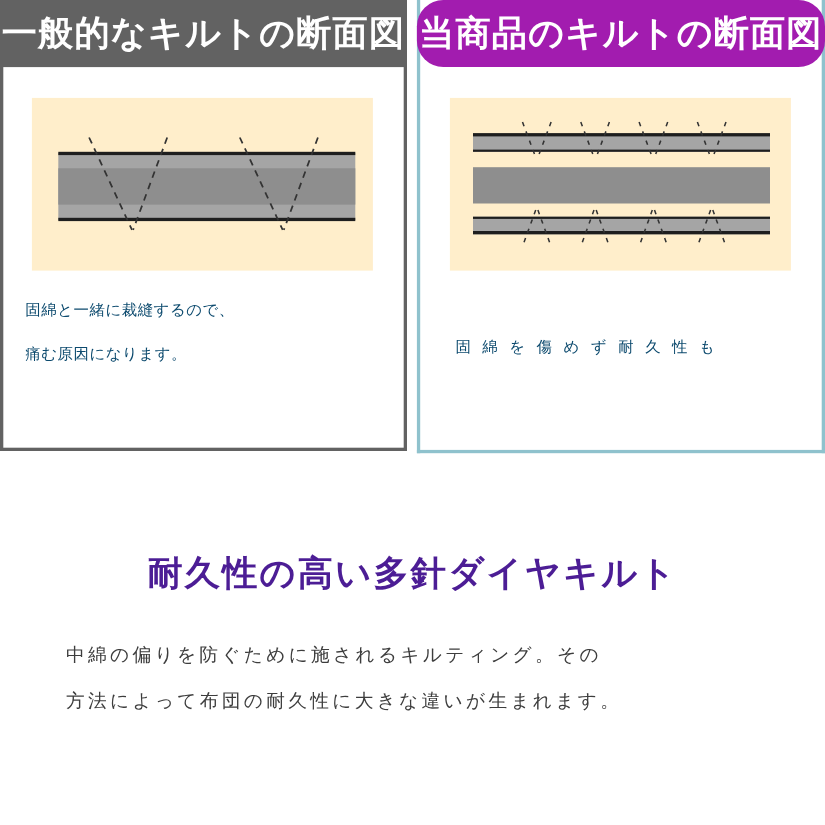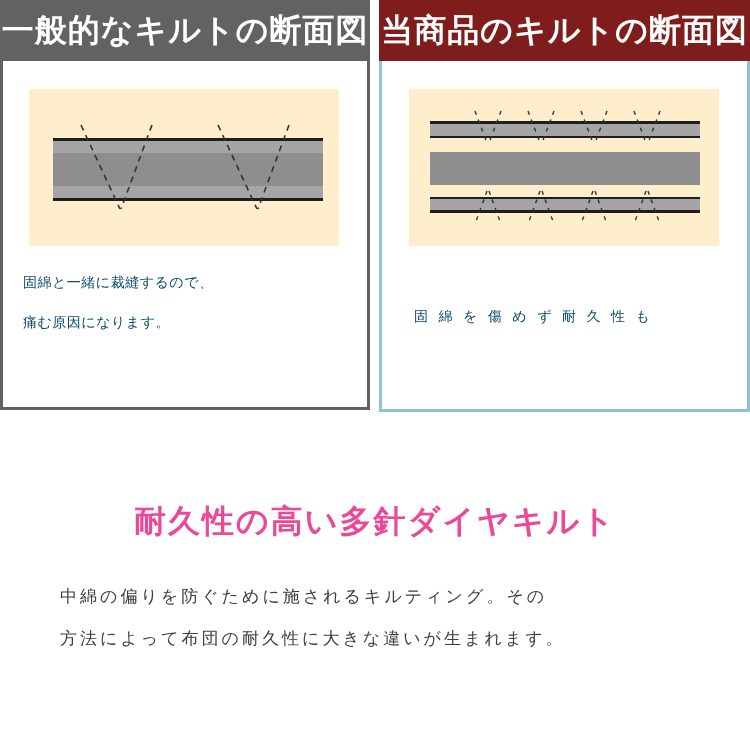--- a/index.html
+++ b/index.html
@@ -5,32 +5,32 @@
   html, body { margin:0; padding:0; }
   body { width:750px; height:750px; background:#ffffff; position:relative; overflow:hidden;
          font-family:"DejaVu Sans", sans-serif; color:#3a3a3a; }
   .panel { position:absolute; top:0; box-sizing:border-box; background:#fff; }
   .panel-left { left:0; width:370px; height:410px; border:3px solid #626262; border-top:none; }
   .panel-right { left:379px; width:371px; height:412px; border:3px solid #8fc2cd; border-top:none; }
   .panel-header { position:absolute; top:0; left:-3px; right:-3px; height:61px; display:flex;
                   align-items:center; justify-content:center; color:#fff; font-weight:bold;
                   font-size:32px; letter-spacing:1px; }
   .panel-left .panel-header { background:#626262; }
-  .panel-right .panel-header { background:#7f1d1d; }
+  .panel-right .panel-header { background:#a21caf;border-radius:24px; }
   .diagram { position:absolute; top:89px; width:310px; height:157px; background:#ffeecb; }
   .panel-left .diagram { left:26px; }
   .panel-right .diagram { left:27px; }
   .diagram svg { position:absolute; left:0; top:0; }
   .panel-text { position:absolute; font-size:14px; line-height:40px; color:#0c4a6e; letter-spacing:0.5px; }
   .panel-left .panel-text { left:20px; top:262px; }
   .panel-right .panel-text { left:32px; top:264px; }
   .panel-text div { white-space:nowrap; }
   .spaced { letter-spacing:10.5px;margin-top:32px; }
   .main-title { position:absolute; left:0; width:750px; top:500px; text-align:center;
-                font-size:32px; font-weight:bold; color:#ec4899; letter-spacing:2px; }
+                font-size:32px; font-weight:bold; color:#4c1d95; letter-spacing:2px; }
   .main-body { position:absolute; left:60px; top:575px; font-size:17px; line-height:42px;
                color:#3d3d3d; letter-spacing:3px; }
   .main-body div { white-space:nowrap; }
 </style>
 </head>
 <body>
 
 <div class="panel panel-left">
   <div class="panel-header">一般的なキルトの断面図</div>
   <div class="diagram">

